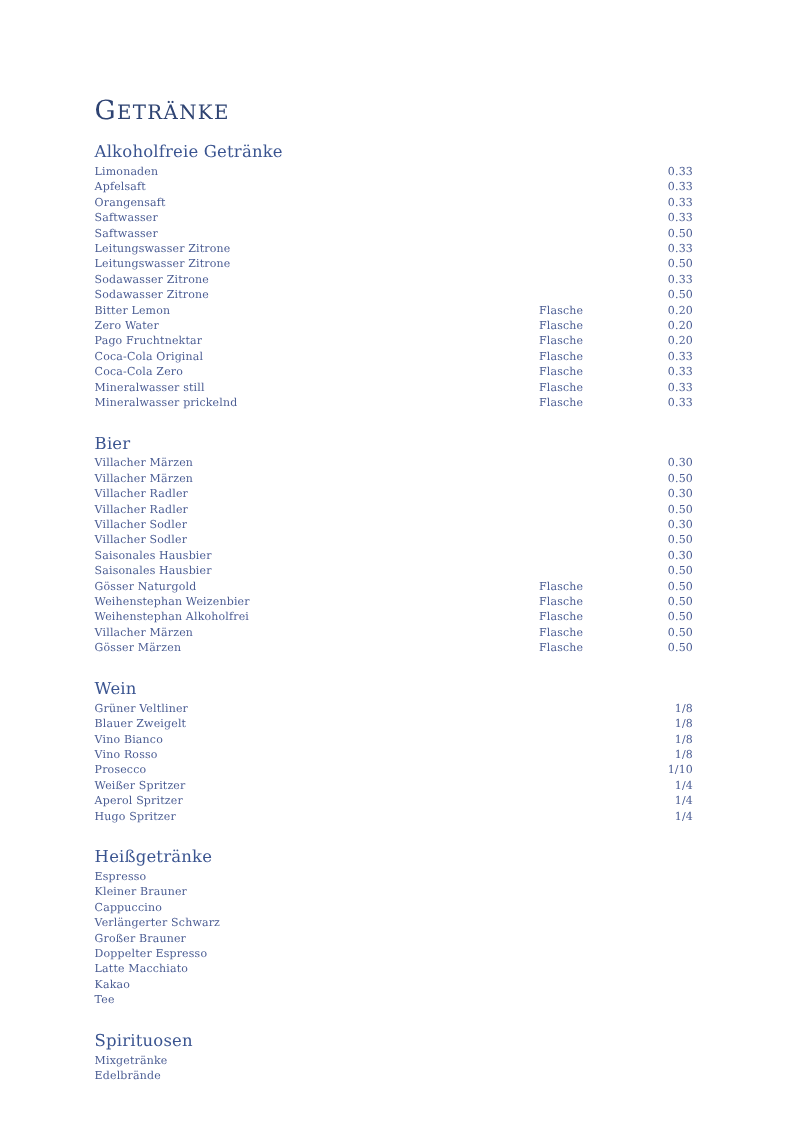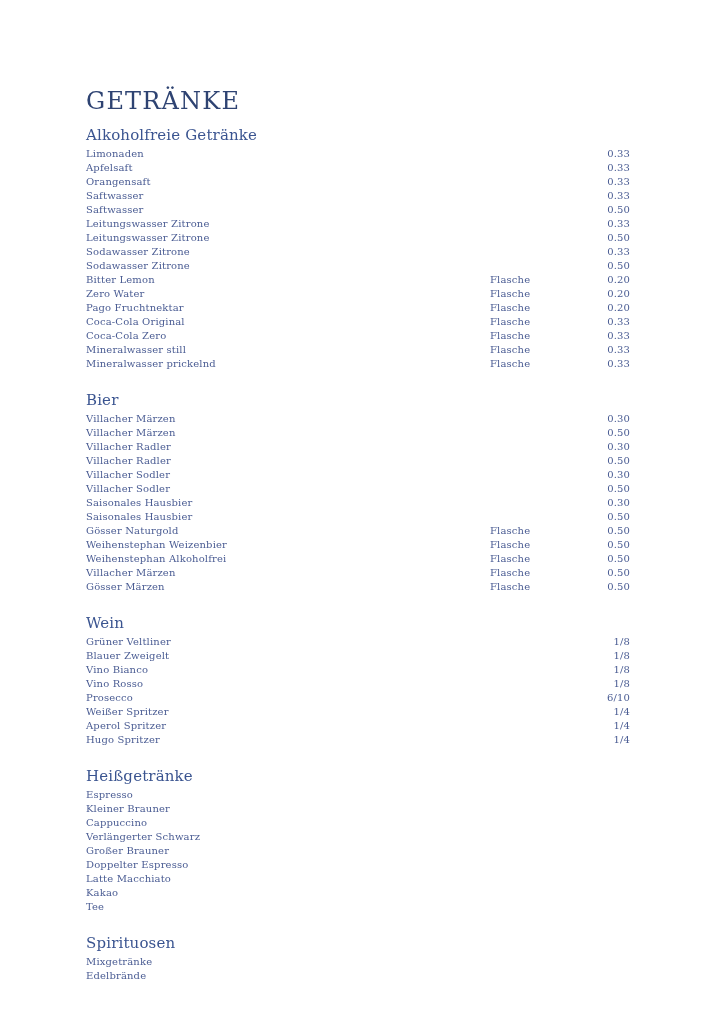--- a/index.html
+++ b/index.html
@@ -19,21 +19,21 @@
     position: relative;
     width: 724px;
     height: 1024px;
     background: #ffffff;
     box-sizing: border-box;
     padding: 80px 94px 0 86px;
   }
 
   .menu-title {
     font-family: "DejaVu Serif", "Liberation Serif", serif;
-    font-size: 34px;
+    font-size: 26px;
     line-height: 34px;
     letter-spacing: 1.2px;
     color: #2e4372;
     font-weight: 400;
     font-variant: small-caps;
     text-transform: lowercase;
     margin: 0 0 12px 0;
     padding: 0;
   }
   .menu-title::first-letter {
@@ -271,21 +271,21 @@
             <span class="item-price">1/8</span>
           </li>
           <li class="item">
             <span class="item-name">Vino Rosso</span>
             <span class="item-unit"></span>
             <span class="item-price">1/8</span>
           </li>
           <li class="item">
             <span class="item-name">Prosecco</span>
             <span class="item-unit"></span>
-            <span class="item-price">6/10</span>
+            <span class="item-price">1/10</span>
           </li>
           <li class="item">
             <span class="item-name">Weißer Spritzer</span>
             <span class="item-unit"></span>
             <span class="item-price">1/4</span>
           </li>
           <li class="item">
             <span class="item-name">Aperol Spritzer</span>
             <span class="item-unit"></span>
             <span class="item-price">1/4</span>

